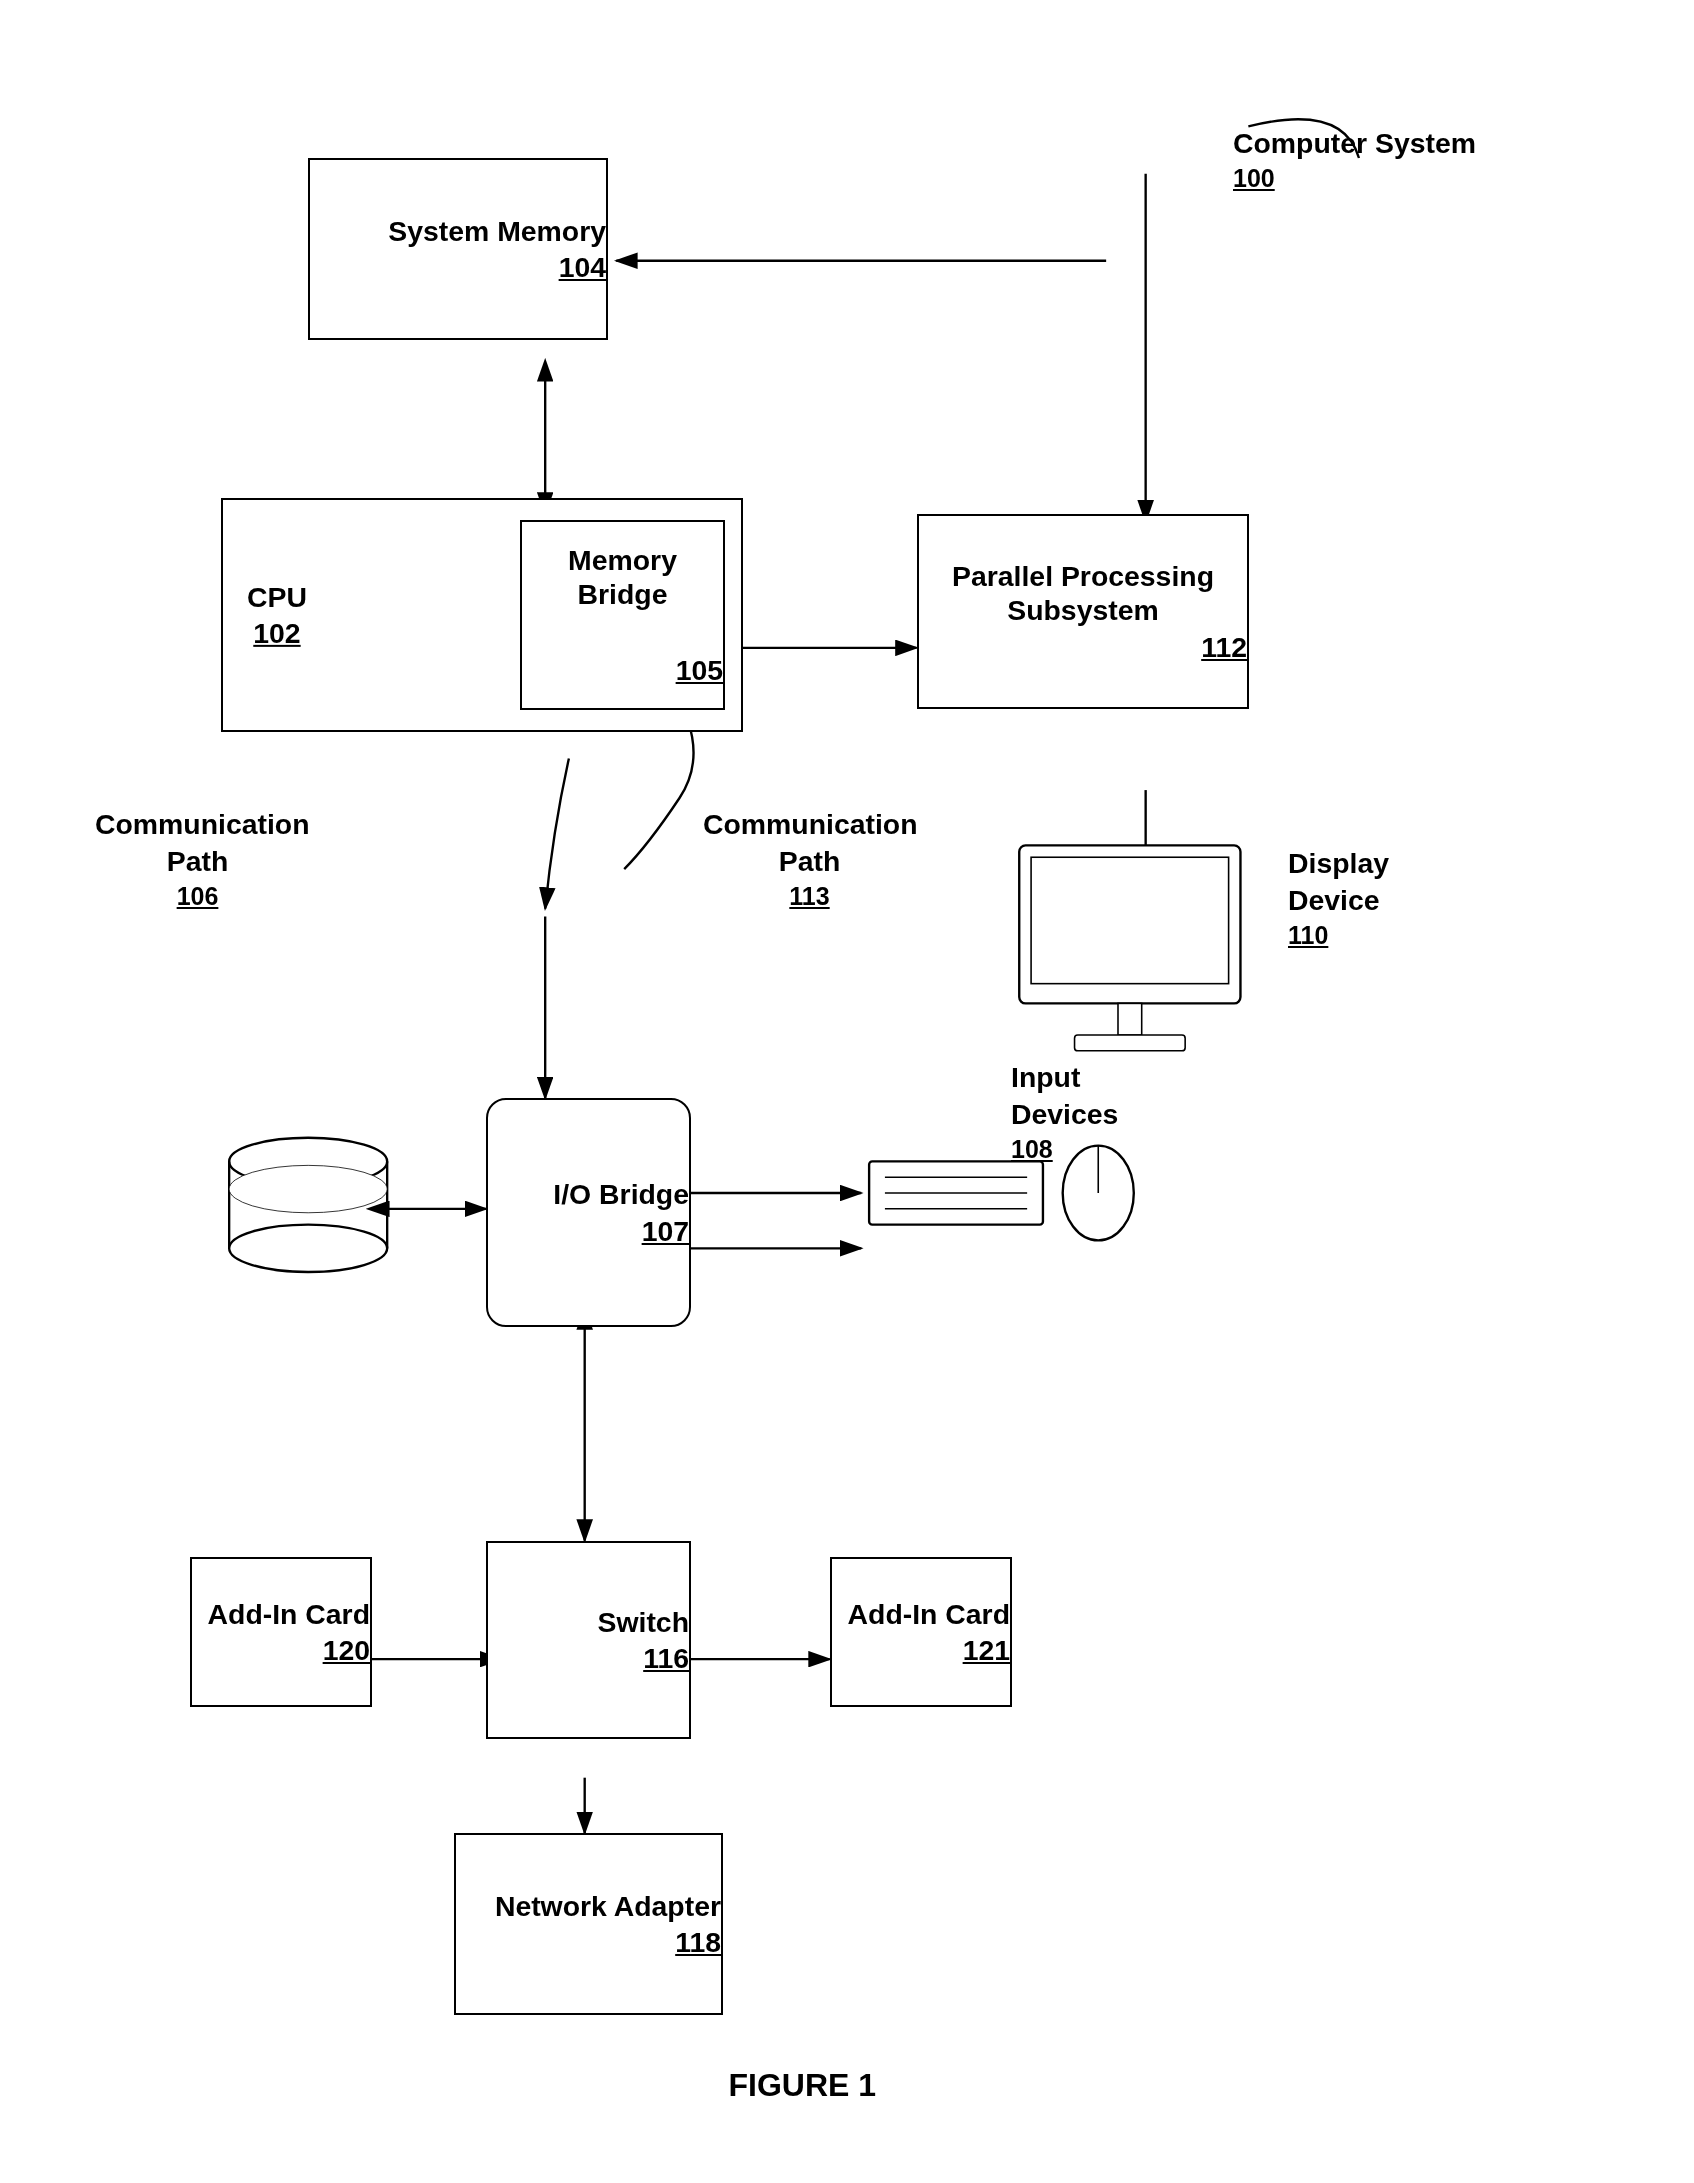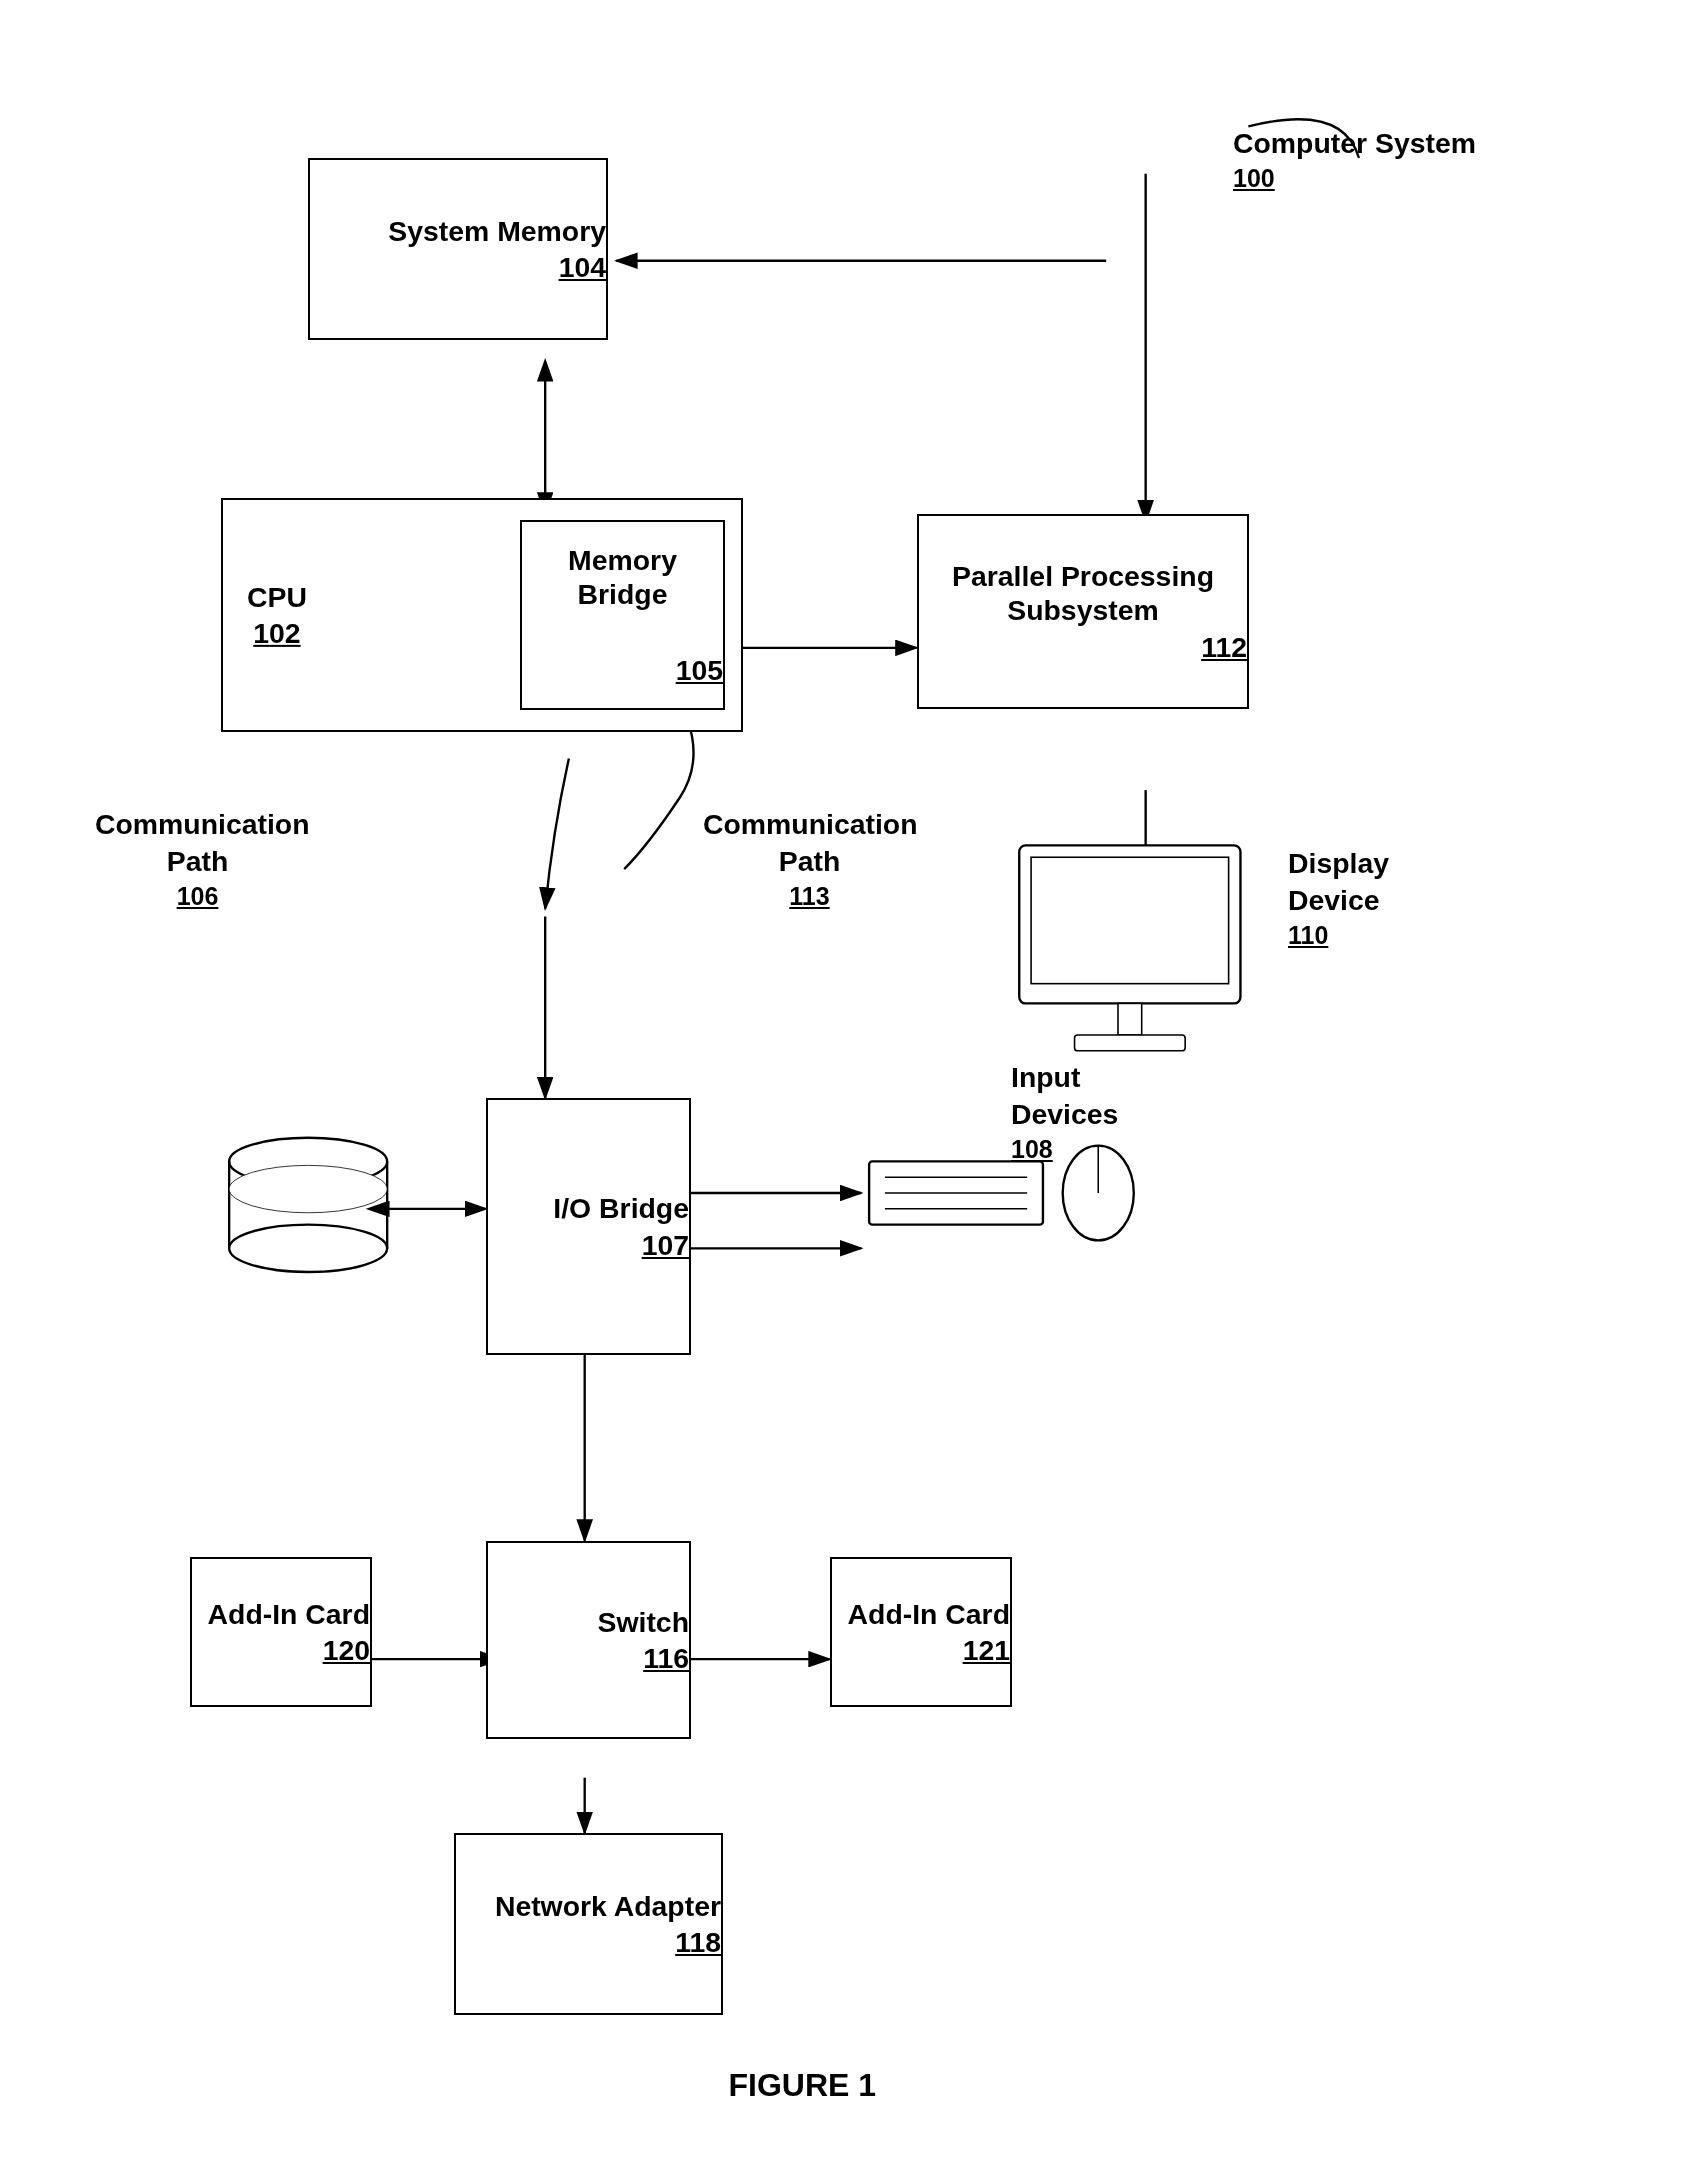--- a/index.html
+++ b/index.html
@@ -159,21 +159,21 @@
       <span class="box-label">Memory Bridge</span>
       <span class="box-num">105</span>
     </div>
   </div>
 
   <div class="box" style="left:917px; top:514px; width:332px; height:195px;">
     <span class="box-label">Parallel Processing Subsystem</span>
     <span class="box-num">112</span>
   </div>
 
-  <div class="box" style="left:486px; top:1098px; width:205px; height:257px;">
+  <div class="box" style="left:486px; top:1098px; width:205px; height:229px;border-radius:20px;">
     <span class="box-label">I/O Bridge</span>
     <span class="box-num">107</span>
   </div>
 
   <div class="box" style="left:486px; top:1541px; width:205px; height:198px;">
     <span class="box-label">Switch</span>
     <span class="box-num">116</span>
   </div>
 
   <div class="box" style="left:190px; top:1557px; width:182px; height:150px;">

